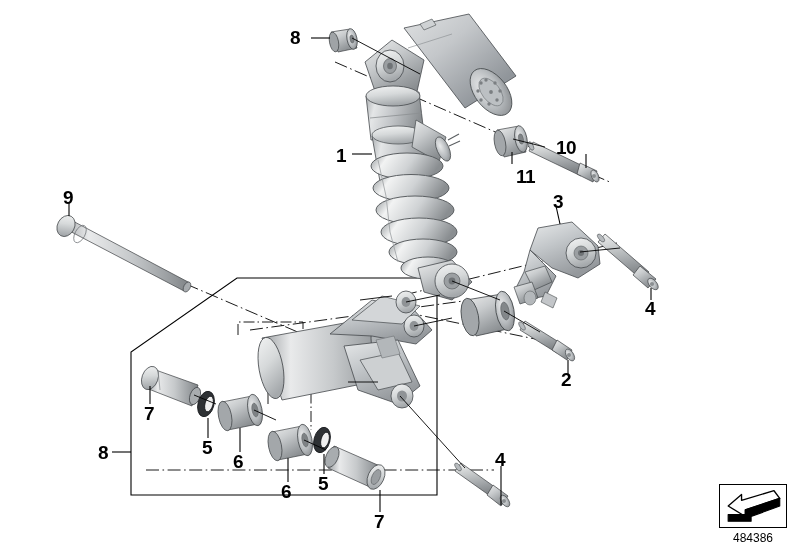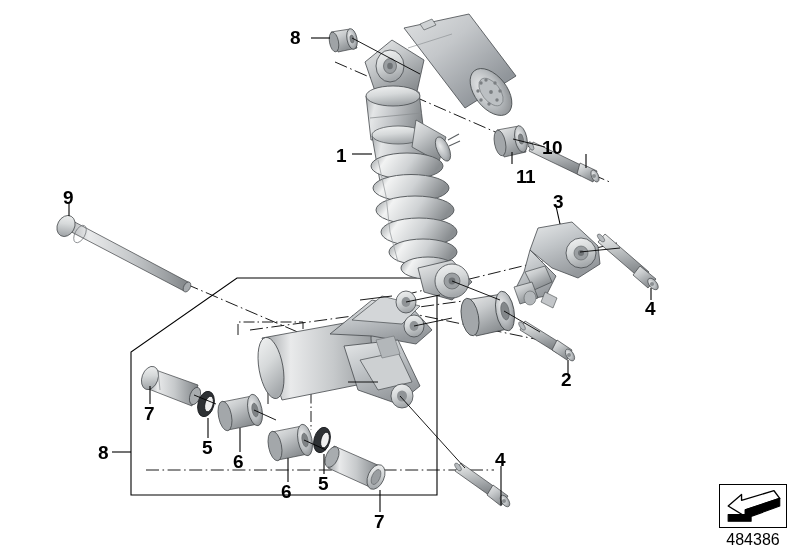--- a/index.html
+++ b/index.html
@@ -6,21 +6,21 @@
   body{width:800px;height:560px;overflow:hidden;
        font-family:"Liberation Sans", sans-serif;}
   #stage{position:relative;width:800px;height:560px;background:#ffffff;}
   #art{position:absolute;left:0;top:0;width:800px;height:560px;}
   .callout{position:absolute;font-family:"Liberation Sans", sans-serif;
            font-weight:bold;font-size:19px;color:#000;line-height:1;
            letter-spacing:-0.5px;white-space:nowrap;}
   #partnum-box{position:absolute;left:719px;top:484px;width:68px;height:44px;
                border:1px solid #000;background:#fff;box-sizing:border-box;}
   #partnum-label{position:absolute;left:719px;top:531px;width:68px;
-                 text-align:center;font-size:16px;color:#000;
+                 text-align:center;font-size:12px;color:#000;
                  font-family:"Liberation Sans", sans-serif;}
 </style>
 </head>
 <body>
 
 <div id="stage">
 
   <svg id="art" viewBox="0 0 800 560">
     <defs>
       <linearGradient id="gMetalV" x1="0" y1="0" x2="1" y2="0">
@@ -343,21 +343,21 @@
   <div class="callout" style="left:645px; top:299px;">4</div>
   <div class="callout" style="left:495px; top:450px;">4</div>
   <div class="callout" style="left:202px; top:438px;">5</div>
   <div class="callout" style="left:318px; top:474px;">5</div>
   <div class="callout" style="left:233px; top:452px;">6</div>
   <div class="callout" style="left:281px; top:482px;">6</div>
   <div class="callout" style="left:144px; top:404px;">7</div>
   <div class="callout" style="left:374px; top:512px;">7</div>
   <div class="callout" style="left:98px;  top:443px;">8</div>
   <div class="callout" style="left:63px;  top:188px;">9</div>
-  <div class="callout" style="left:542px; top:138px;">10</div>
+  <div class="callout" style="left:556px; top:138px;">10</div>
   <div class="callout" style="left:516px; top:167px;">11</div>
   <div class="callout" style="left:290px; top:28px;">8</div>
 
   <div id="partnum-box">
     <svg viewBox="0 0 68 44" width="66" height="42">
       <polygon points="8,22 22,10 22,16 56,6 62,14 26,26 26,33" fill="#ffffff" stroke="#000000" stroke-width="1.4" stroke-linejoin="round"></polygon>
       <polygon points="26,26 62,14 62,22 32,33 32,38 8,38 8,31 26,31" fill="#000000" stroke="#000000" stroke-width="1.2" stroke-linejoin="round"></polygon>
     </svg>
   </div>
   <div id="partnum-label">484386</div>

